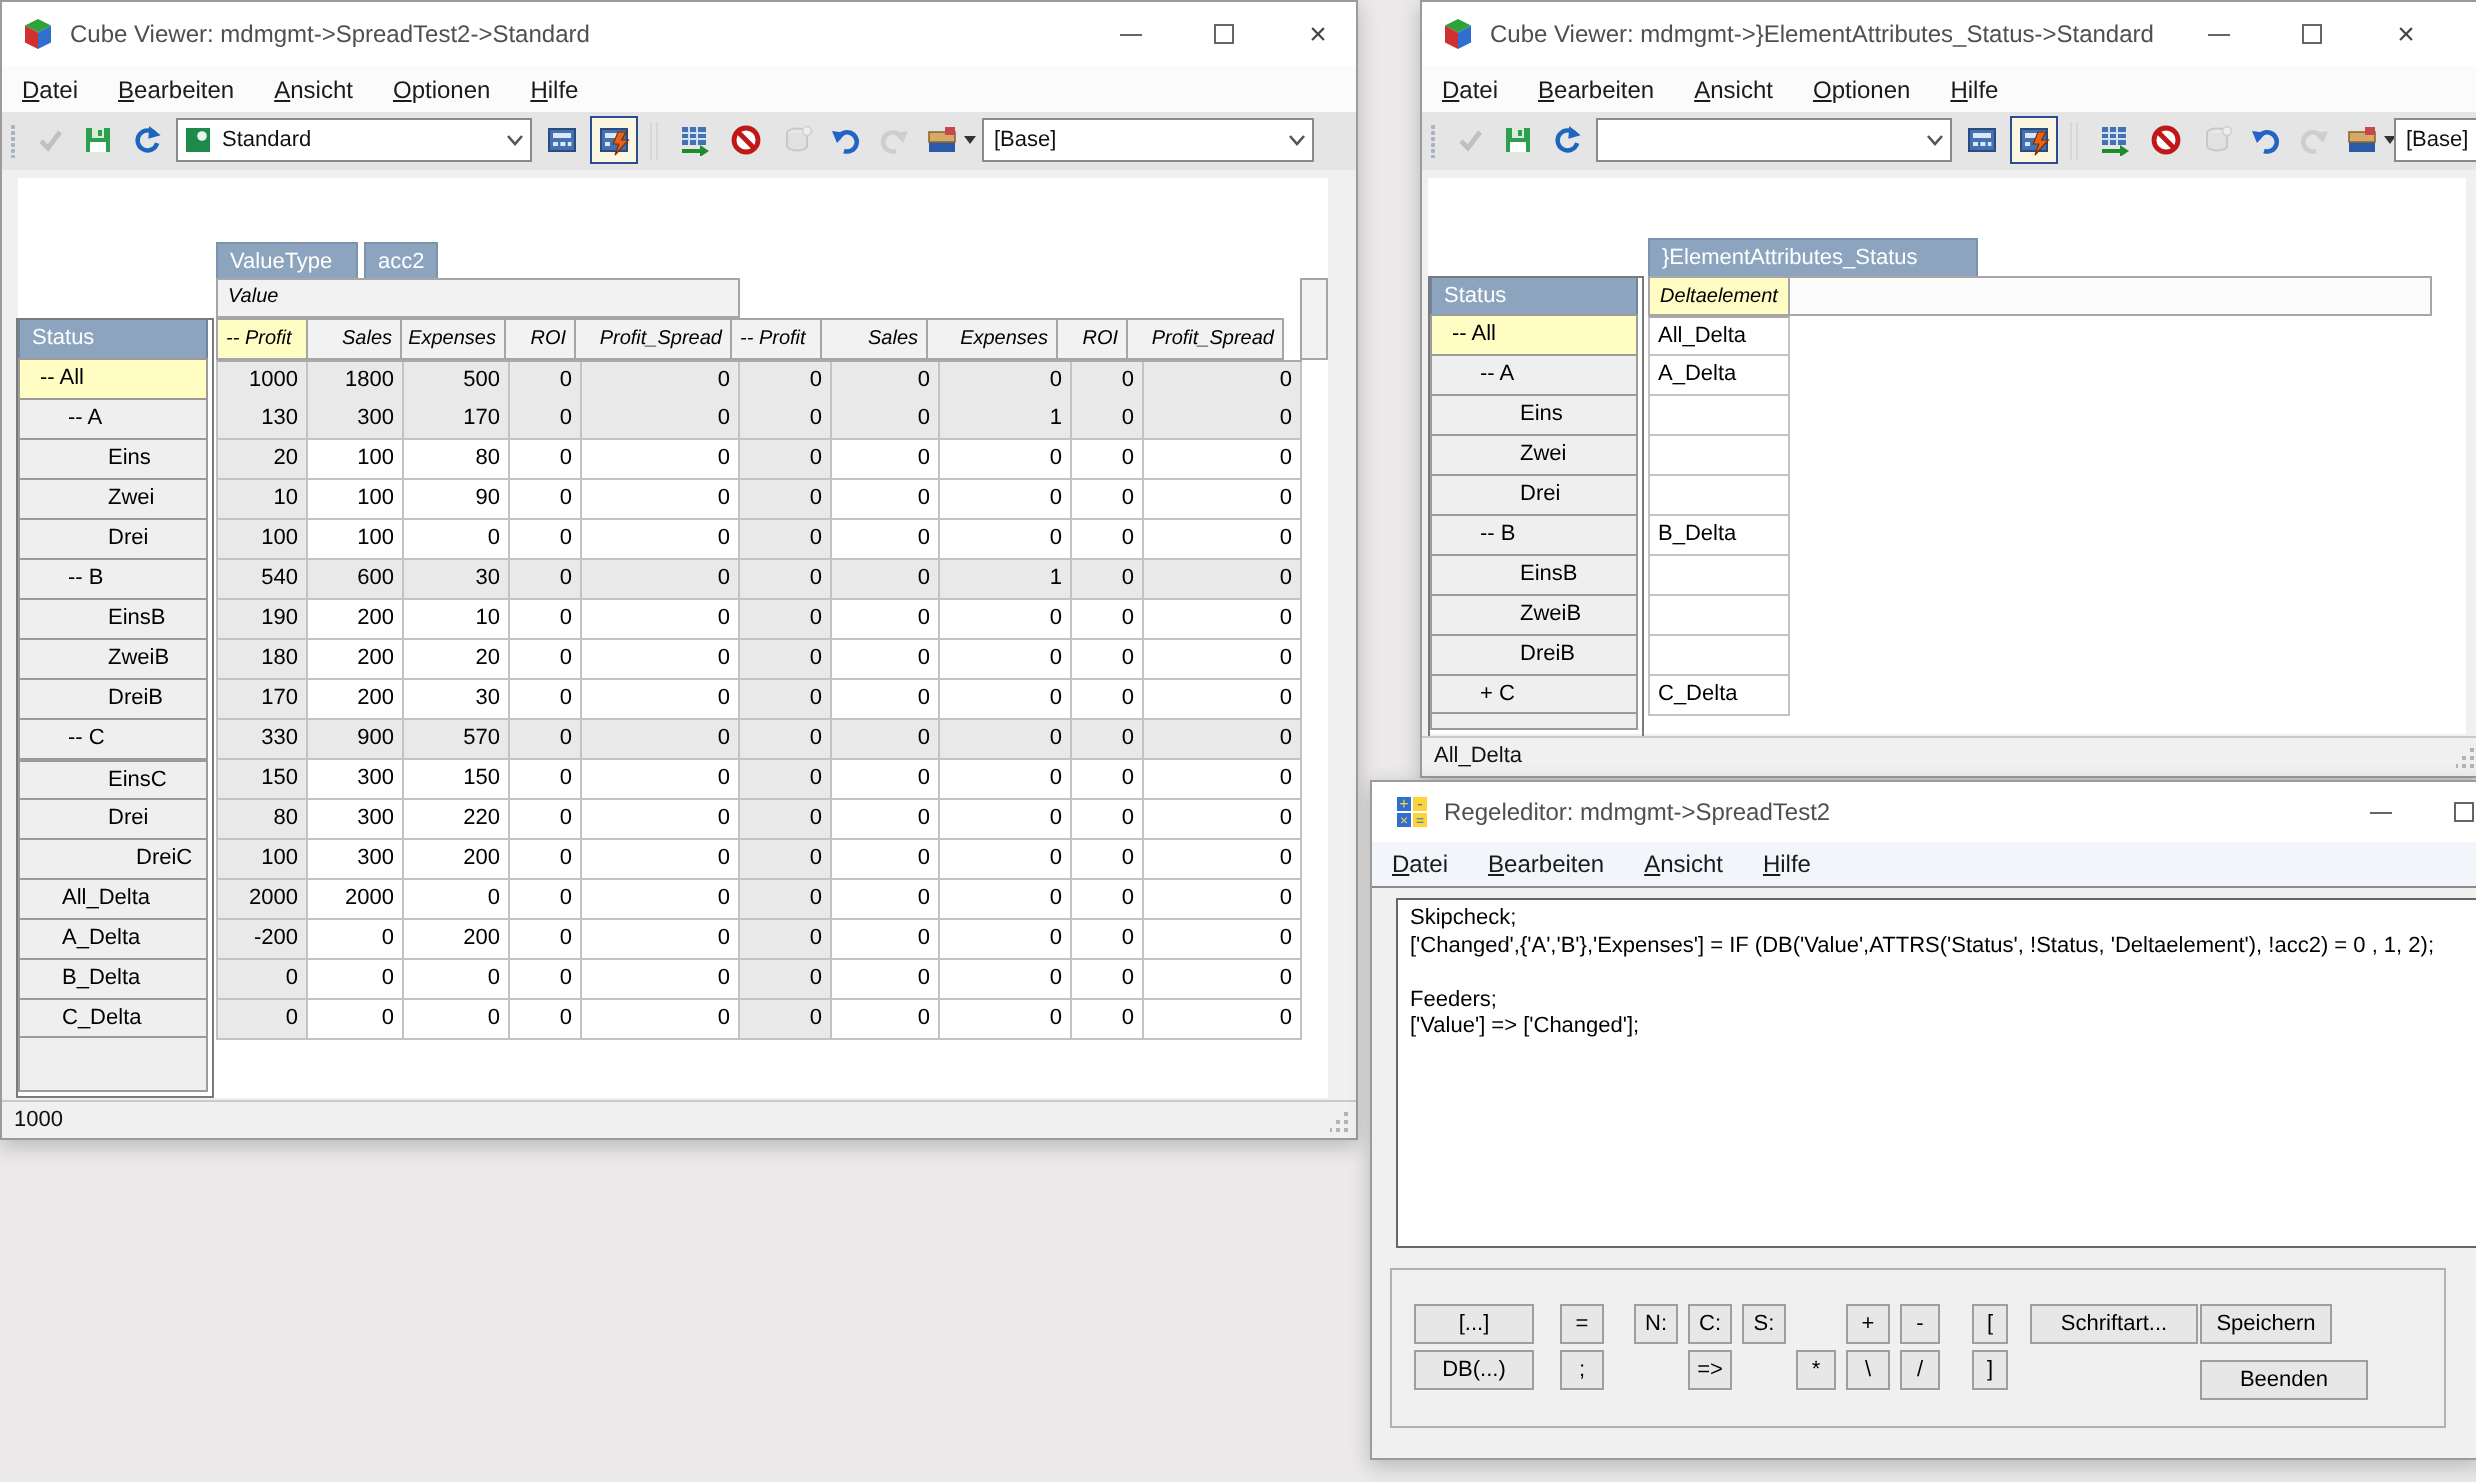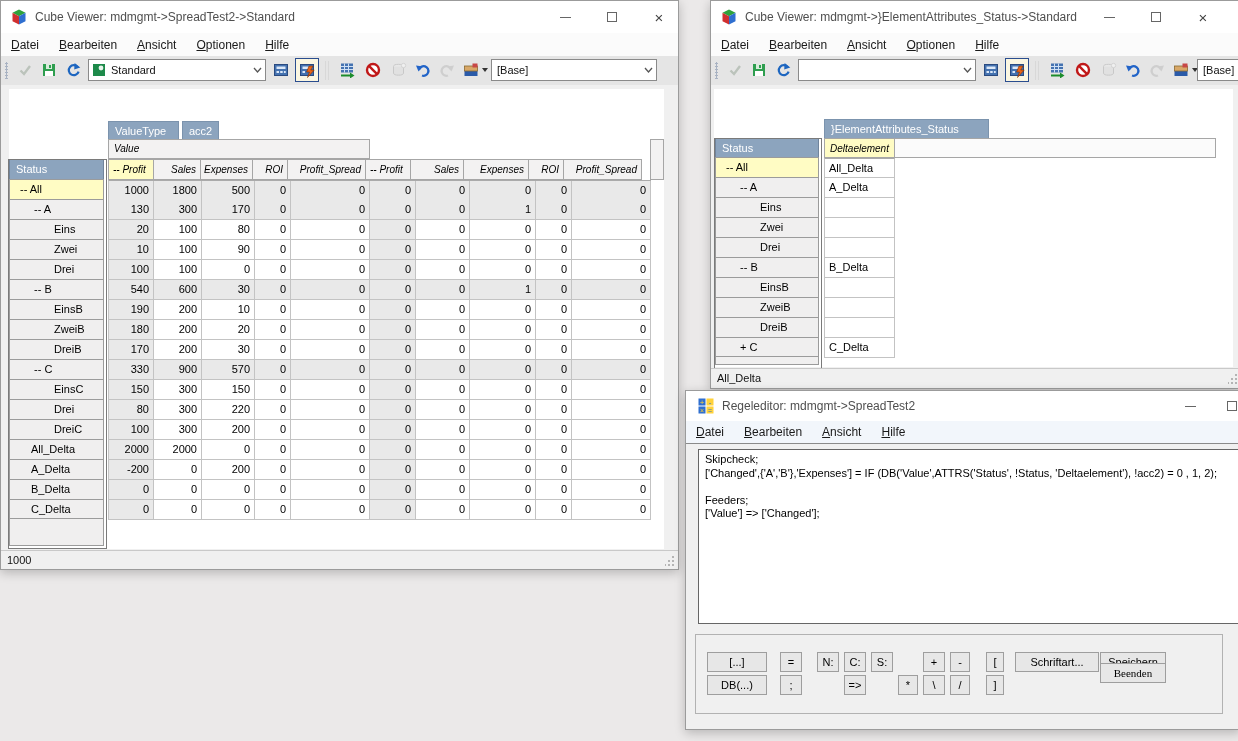--- a/index.html
+++ b/index.html
@@ -375,21 +375,21 @@
             <div class="cell gray" style="width: 53px; height: 20px;">570</div>
             <div class="cell gray" style="width: 36px; height: 20px;">0</div>
             <div class="cell gray" style="width: 79px; height: 20px;">0</div>
             <div class="cell gray" style="width: 46px; height: 20px;">0</div>
             <div class="cell gray" style="width: 54px; height: 20px;">0</div>
             <div class="cell gray" style="width: 66px; height: 20px;">0</div>
             <div class="cell gray" style="width: 36px; height: 20px;">0</div>
             <div class="cell gray" style="width: 79px; height: 20px;">0</div>
           </div>
         </div>
-        <div class="grid-row" style="position: absolute; left: 0px; top: 291px;">
+        <div class="grid-row" style="position: absolute; left: 0px; top: 291px; align-items: center;">
           <div class="rowhdr" style="width: 95px; padding-left: 44px; margin-right: 4px;">EinsC</div>
           <div class="cells-wrap" style="border-left: 1px solid rgb(195, 195, 195);">
             <div class="cell gray" style="width: 45px; height: 20px;">150</div>
             <div class="cell" style="width: 48px; height: 20px;">300</div>
             <div class="cell" style="width: 53px; height: 20px;">150</div>
             <div class="cell" style="width: 36px; height: 20px;">0</div>
             <div class="cell" style="width: 79px; height: 20px;">0</div>
             <div class="cell gray" style="width: 46px; height: 20px;">0</div>
             <div class="cell" style="width: 54px; height: 20px;">0</div>
             <div class="cell" style="width: 66px; height: 20px;">0</div>
@@ -406,21 +406,21 @@
             <div class="cell" style="width: 36px; height: 20px;">0</div>
             <div class="cell" style="width: 79px; height: 20px;">0</div>
             <div class="cell gray" style="width: 46px; height: 20px;">0</div>
             <div class="cell" style="width: 54px; height: 20px;">0</div>
             <div class="cell" style="width: 66px; height: 20px;">0</div>
             <div class="cell" style="width: 36px; height: 20px;">0</div>
             <div class="cell" style="width: 79px; height: 20px;">0</div>
           </div>
         </div>
         <div class="grid-row" style="position: absolute; left: 0px; top: 331px;">
-          <div class="rowhdr" style="width: 95px; padding-left: 44px; margin-right: 4px;">DreiC</div>
+          <div class="rowhdr" style="width: 95px; padding-left: 58px; margin-right: 4px;">DreiC</div>
           <div class="cells-wrap" style="border-left: 1px solid rgb(195, 195, 195);">
             <div class="cell gray" style="width: 45px; height: 20px;">100</div>
             <div class="cell" style="width: 48px; height: 20px;">300</div>
             <div class="cell" style="width: 53px; height: 20px;">200</div>
             <div class="cell" style="width: 36px; height: 20px;">0</div>
             <div class="cell" style="width: 79px; height: 20px;">0</div>
             <div class="cell gray" style="width: 46px; height: 20px;">0</div>
             <div class="cell" style="width: 54px; height: 20px;">0</div>
             <div class="cell" style="width: 66px; height: 20px;">0</div>
             <div class="cell" style="width: 36px; height: 20px;">0</div>
@@ -739,16 +739,16 @@
         <div class="re-btn" style="left: 290px; top: 17px; width: 18px;">[</div>
         <div class="re-btn" style="left: 319px; top: 17px; width: 84px;">Schriftart...</div>
         <div class="re-btn" style="left: 404px; top: 17px; width: 66px;">Speichern</div>
         <div class="re-btn" style="left: 11px; top: 40px; width: 60px;">DB(...)</div>
         <div class="re-btn" style="left: 84px; top: 40px; width: 22px;">;</div>
         <div class="re-btn" style="left: 148px; top: 40px; width: 22px;">=&gt;</div>
         <div class="re-btn" style="left: 202px; top: 40px; width: 20px;">*</div>
         <div class="re-btn" style="left: 227px; top: 40px; width: 22px;">\</div>
         <div class="re-btn" style="left: 254px; top: 40px; width: 20px;">/</div>
         <div class="re-btn" style="left: 290px; top: 40px; width: 18px;">]</div>
-        <div class="re-btn" style="left: 404px; top: 28px; width: 66px; font-family: Liberation Serif, serif;">Beenden</div>
+        <div class="re-btn" style="left: 404px; top: 45px; width: 84px;">Beenden</div>
       </div>
   </div>
 </div>
 
 </body></html>

